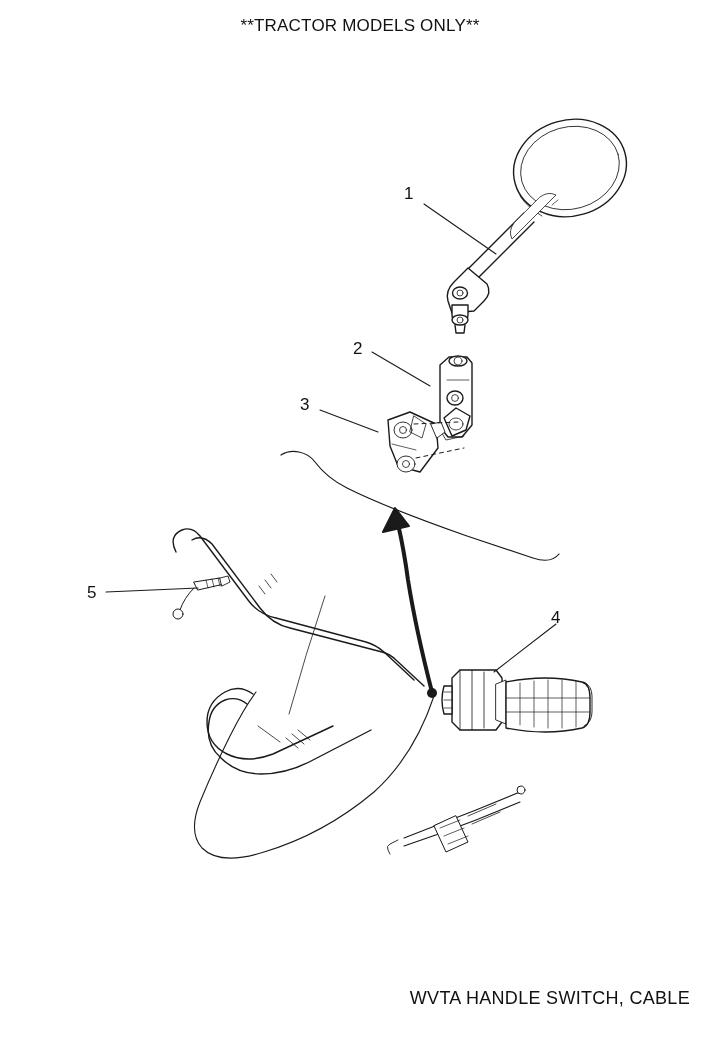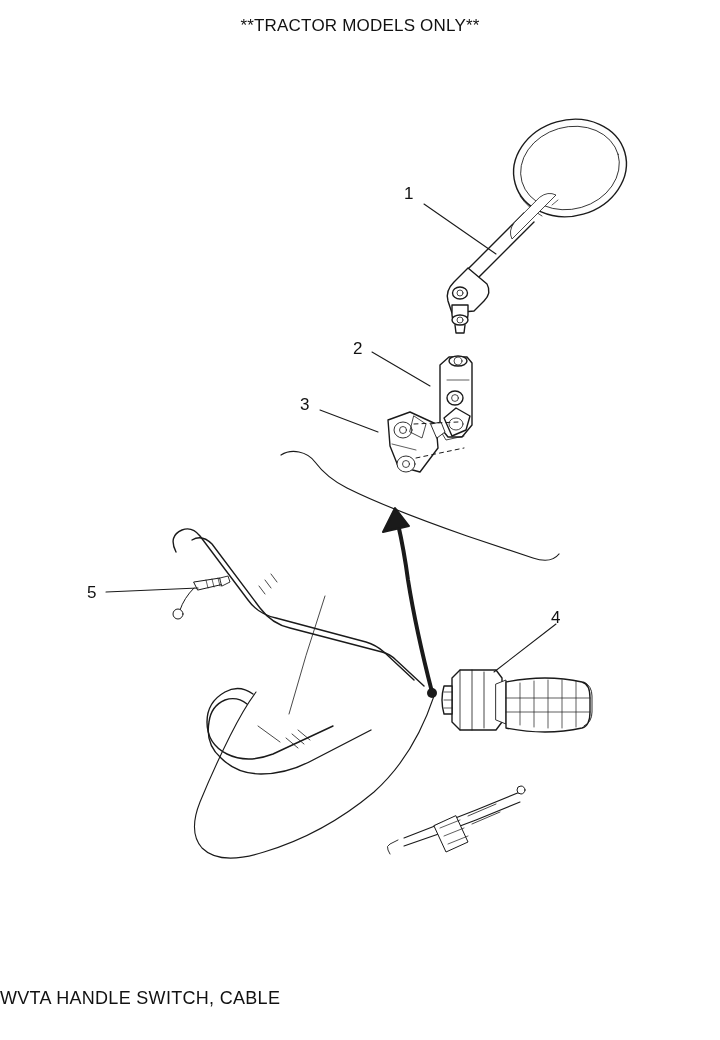--- a/index.html
+++ b/index.html
@@ -30,21 +30,21 @@
     text-align: center;
     font-size: 17px;
     letter-spacing: 0.2px;
     color: #111;
   }
   .footer {
     position: absolute;
     left: 0;
     top: 988px;
     width: 690px;
-    text-align: left;
+    text-align: right;
     font-size: 18px;
     letter-spacing: 0.3px;
     color: #111;
   }
   .diagram {
     position: absolute;
     inset: 0;
   }
   .callout {
     position: absolute;

